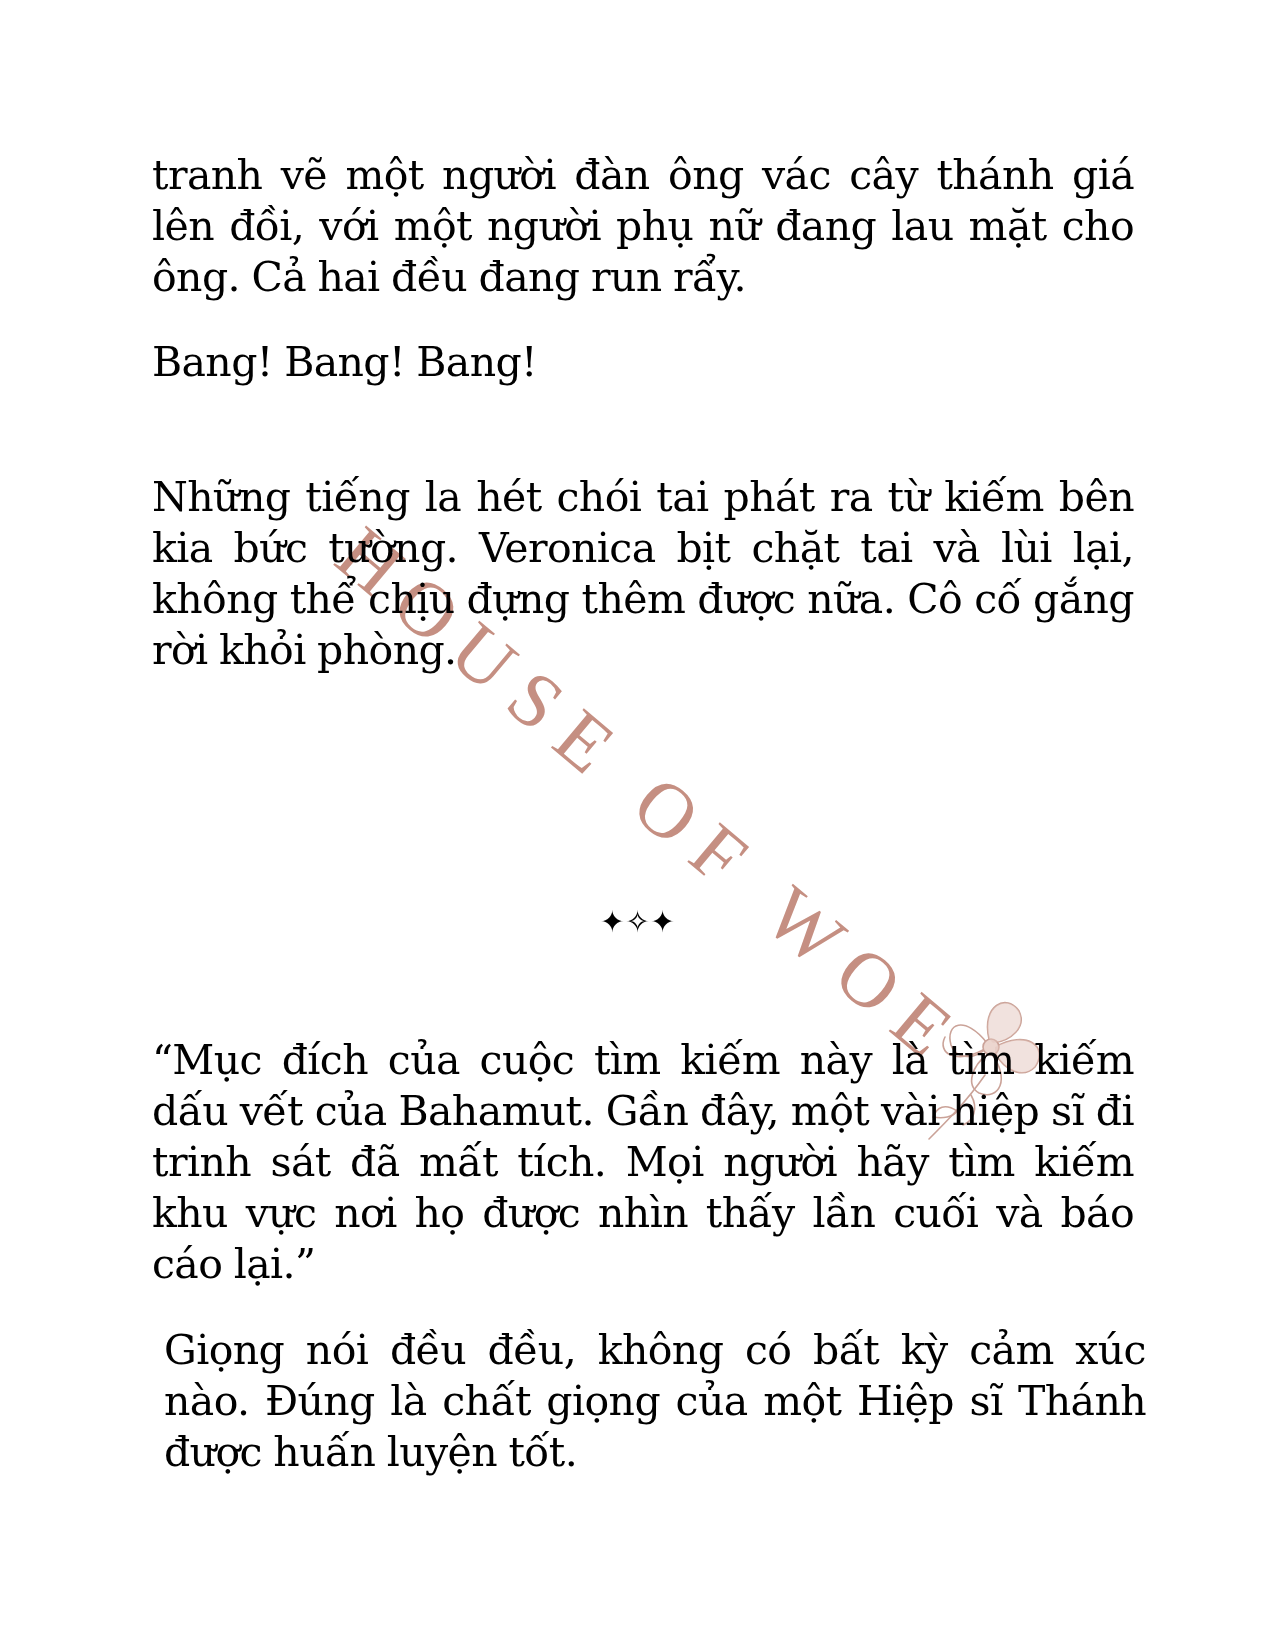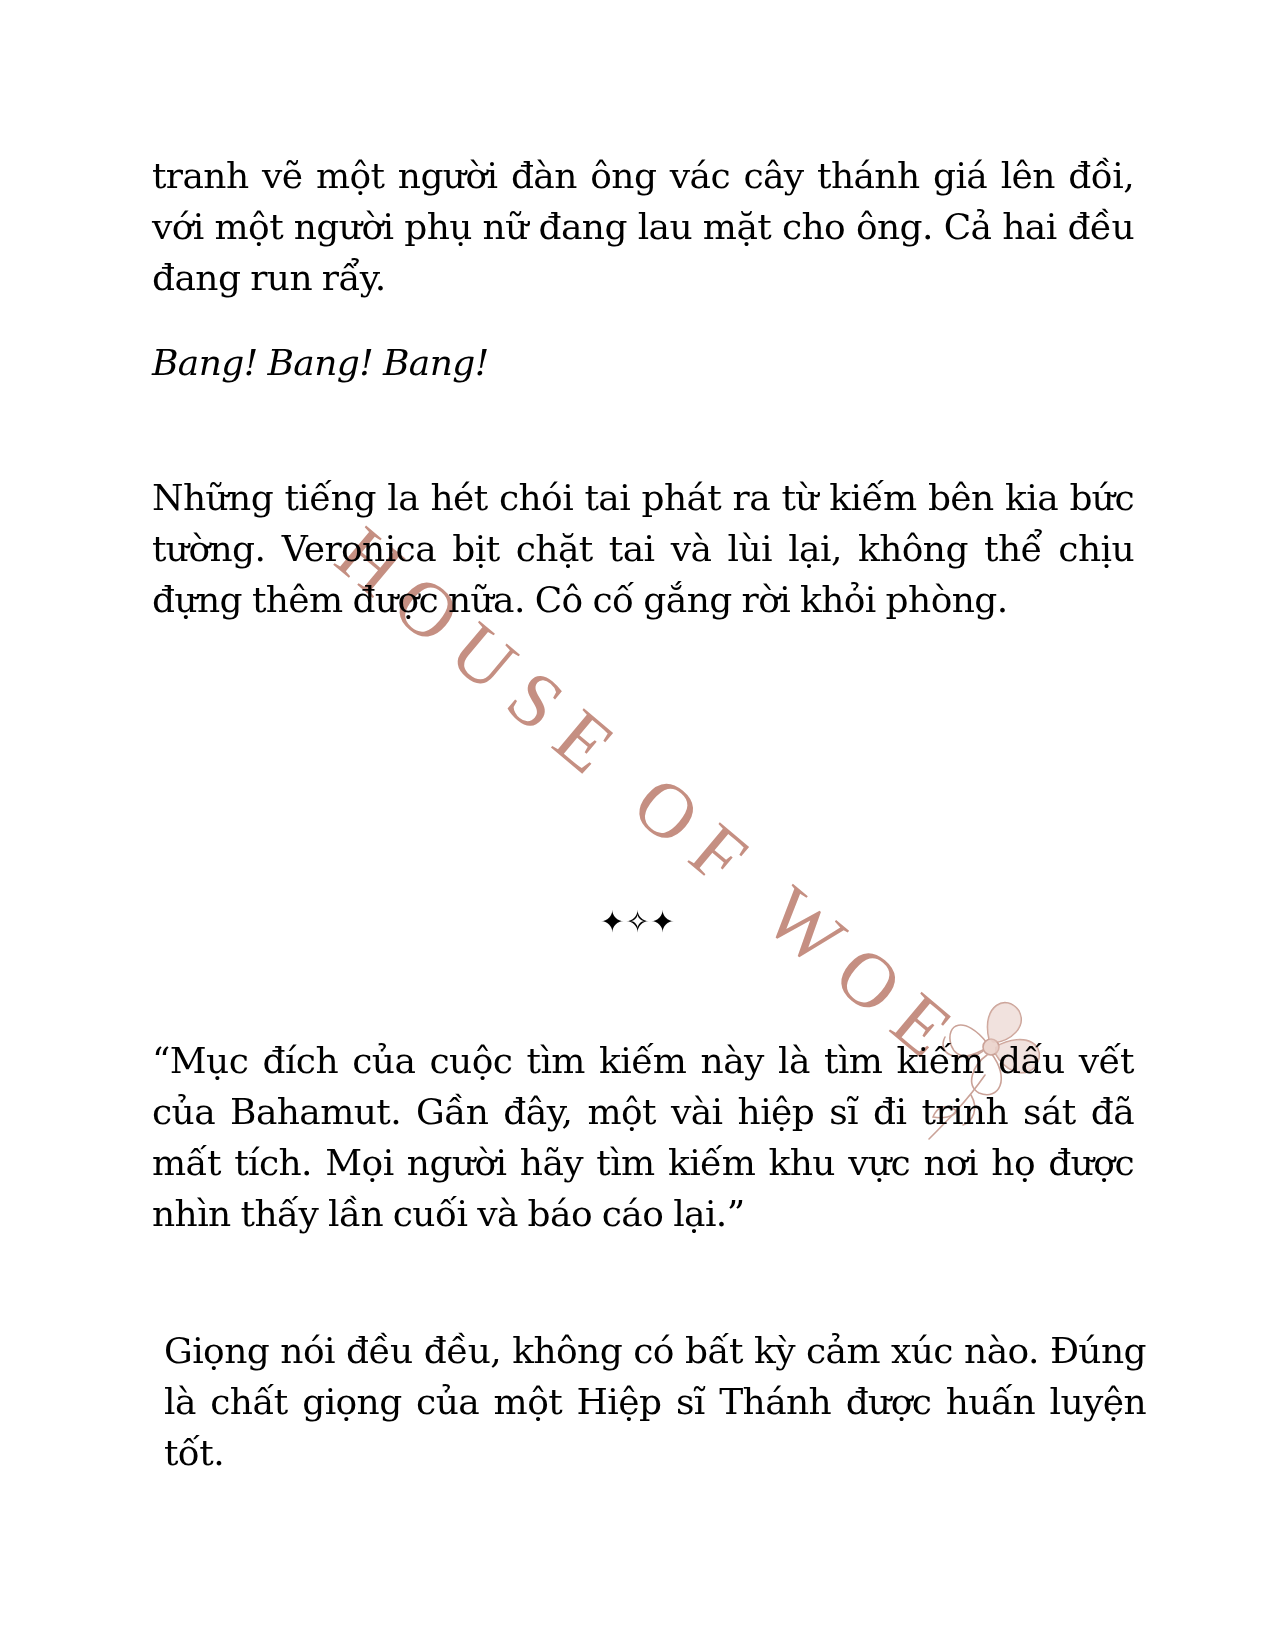--- a/index.html
+++ b/index.html
@@ -18,30 +18,30 @@
     .page {
       position: absolute;
       left: 0; top: 0;
       width: 1275px;
       height: 1650px;
     }
     .para {
       position: absolute;
       left: 152px;
       width: 982px;
-      font-size: 36px;
+      font-size: 41px;
       line-height: 51px;
       text-align: justify;
       text-align-last: left;
       letter-spacing: -0.6px;
       word-spacing: -1px;
       margin: 0;
       z-index: 2;
     }
-    .para.italic { font-style: italic; }
+    .para.italic { }
     .separator {
       position: absolute;
       left: 0;
       width: 1275px;
       top: 898px;
       text-align: center;
       font-size: 30px;
       line-height: 48px;
       letter-spacing: 0px;
       z-index: 2;

